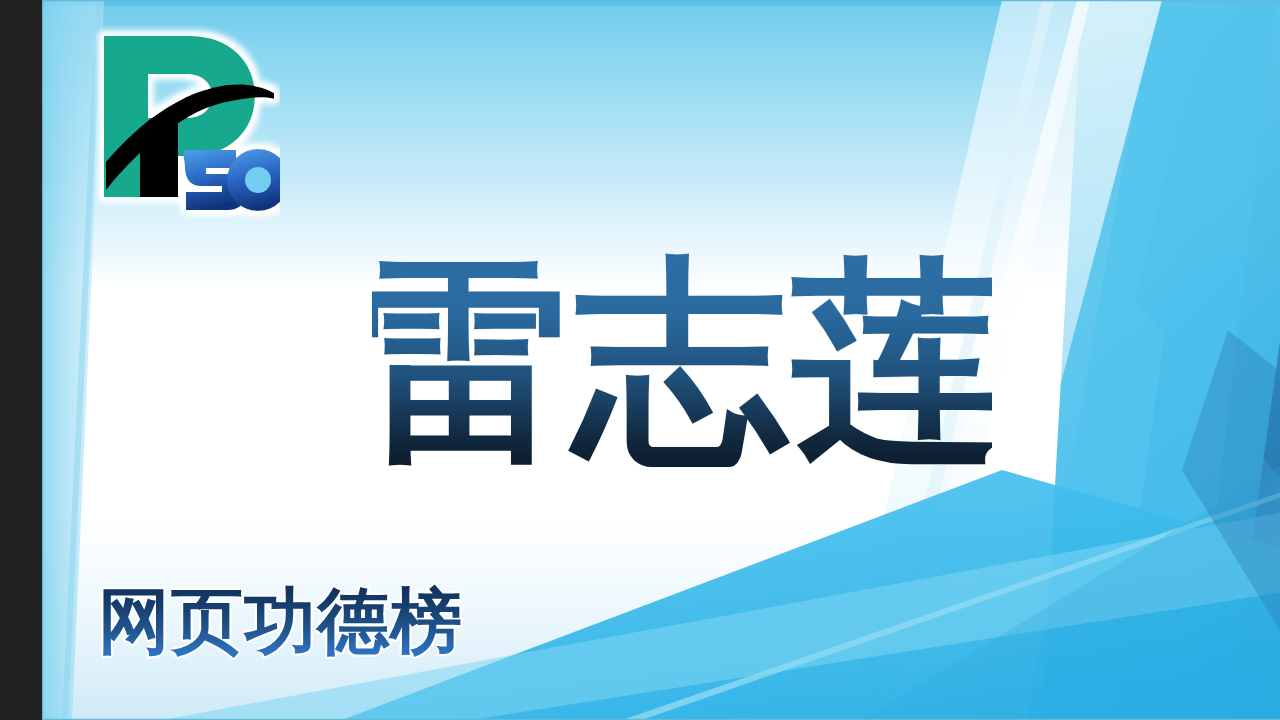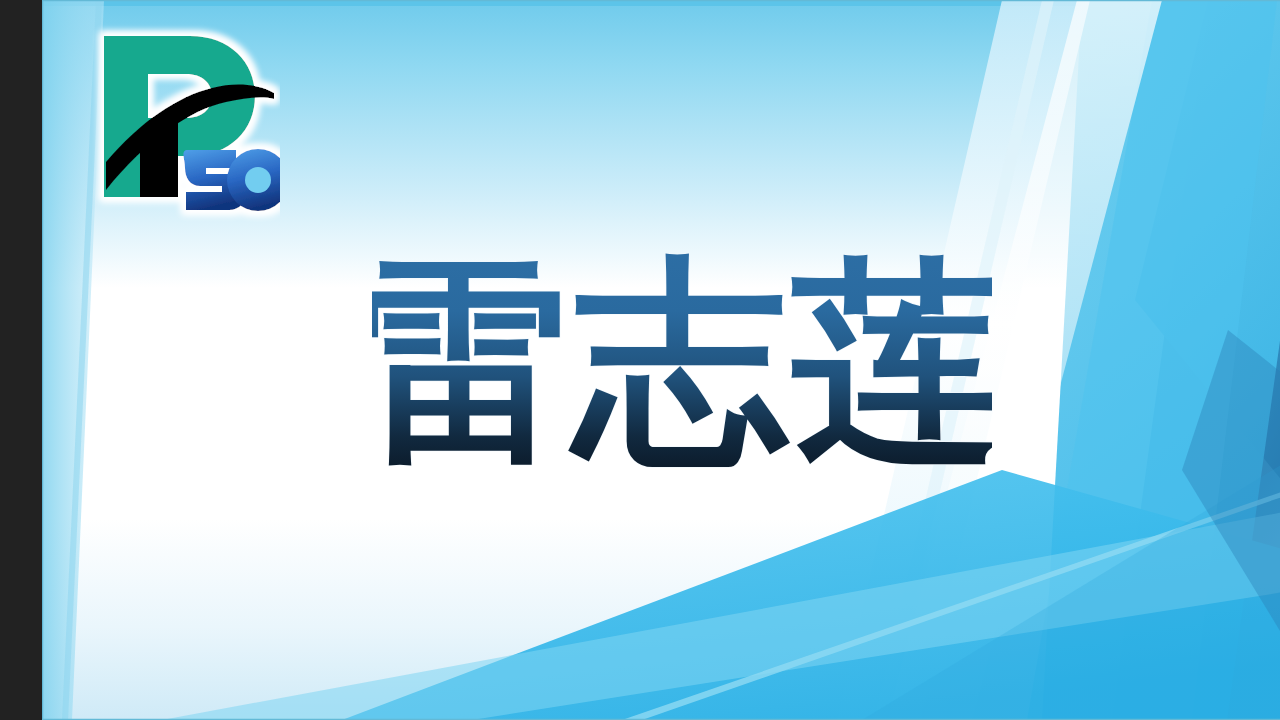--- a/index.html
+++ b/index.html
@@ -200,14 +200,28 @@
           <stop offset="0.30" stop-color="#2a6a9f"></stop>
           <stop offset="0.56" stop-color="#20527c"></stop>
           <stop offset="0.80" stop-color="#11293f"></stop>
           <stop offset="1" stop-color="#091420"></stop>
         </linearGradient>
       </defs>
       <text x="310" y="190" text-anchor="middle" font-family="'DejaVu Sans','Liberation Sans',sans-serif" font-size="215" font-weight="bold" letter-spacing="4" fill="url(#gTitle)" stroke="#f2f8fc" stroke-width="1.2" paint-order="stroke fill">雷志莲</text>
     </svg>
   </div>
 
+  <div id="footer">
+    <svg class="f-svg" width="430" height="90" viewBox="0 0 430 90" aria-hidden="true">
+      <defs>
+        <linearGradient id="gFooter" x1="0" y1="0" x2="0" y2="1">
+          <stop offset="0" stop-color="#0f2e55"></stop>
+          <stop offset="0.30" stop-color="#163d6e"></stop>
+          <stop offset="0.62" stop-color="#21568f"></stop>
+          <stop offset="0.85" stop-color="#2c6fbd"></stop>
+          <stop offset="1" stop-color="#3179cd"></stop>
+        </linearGradient>
+      </defs>
+      <text x="4" y="68" font-family="'DejaVu Sans','Liberation Sans',sans-serif" font-size="72" font-weight="bold" letter-spacing="1" fill="url(#gFooter)" stroke="#ffffff" stroke-width="4.5" paint-order="stroke fill" stroke-linejoin="round">网页功德榜</text>
+    </svg>
+  </div>
 
 </div>
 
 </body></html>

